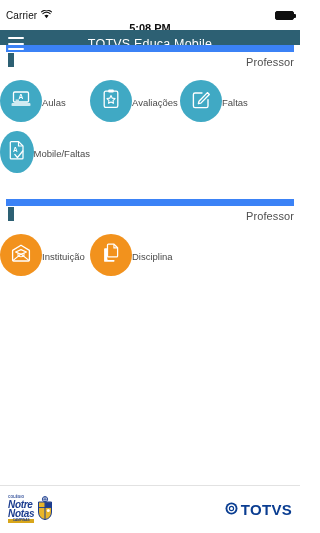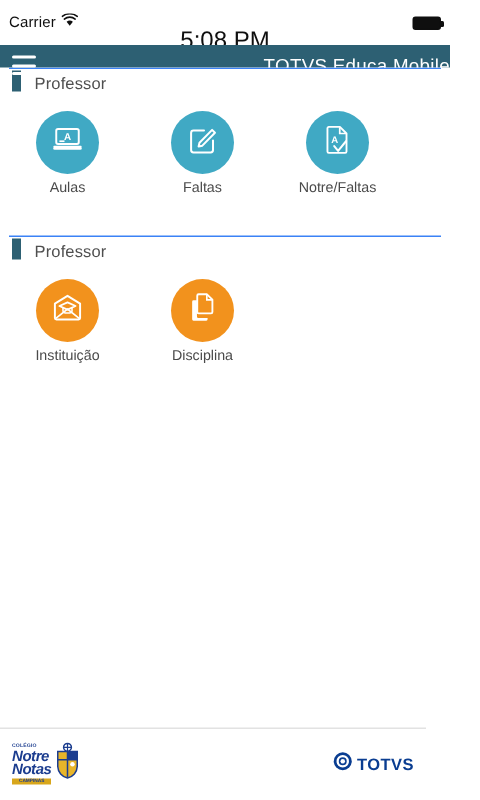--- a/index.html
+++ b/index.html
@@ -35,22 +35,22 @@
   .carrier-label {
     font-size: 10px;
     letter-spacing: .1px;
     color: #0f0f0f;
   }
   .wifi-icon { display: block; }
   .status-time {
     position: absolute;
     left: 0; right: 0;
     text-align: center;
-    font-size: 16px;
-    font-weight: normal;
+    font-size: 11px;
+    font-weight: bold;
     color: #0f0f0f;
     pointer-events: none;
     margin-top: 26px;
   }
   .status-right {
     margin-left: auto;
     display: flex;
     align-items: center;
   }
   .battery {
@@ -95,21 +95,21 @@
   .hamburger span {
     display: block;
     height: 2px;
     width: 100%;
     background: #ffffff;
     border-radius: 1px;
   }
   .nav-title {
     position: absolute;
     left: 0; right: 0;
-    text-align: right;
+    text-align: center;
     color: #ffffff;
     font-size: 12.5px;
     letter-spacing: .2px;
     pointer-events: none;
   }
 
   
   .content {
     position: absolute;
     top: 45px;
@@ -118,25 +118,26 @@
     bottom: 48px;
     background: #ffffff;
     overflow: hidden;
   }
 
   .section {
     padding: 0;
   }
   .section-header {
     position: relative;
-    border-top: 1px solid #3b82f6;
+    border-top: 7px solid #3b82f6;
     margin: 0 6px 0 6px;
     height: 20px;
     display: flex;
     align-items: center;
+    justify-content: flex-end;
   }
   .section-accent {
     position: absolute;
     left: 2px;
     top: 1px;
     width: 6px;
     height: 14px;
     background: #2d6073;
   }
   .section-title {
@@ -149,21 +150,21 @@
   .grid {
     display: flex;
     flex-wrap: wrap;
     padding: 3px 0 0 0;
   }
   .tile {
     width: 90px;
     margin: 0 0 4px 0;
     padding-top: 5px;
     display: flex;
-    flex-direction: column;
+    flex-direction: row;
     align-items: center;
     cursor: pointer;
     box-sizing: border-box;
   }
   .tile-circle {
     width: 42px;
     height: 42px;
     border-radius: 50%;
     display: flex;
     align-items: center;
@@ -179,21 +180,21 @@
     line-height: 1.1;
   }
 
   .section-professor { margin-top: 0; }
   .section-materiais { margin-top: 22px; }
 
   
   .footer {
     position: absolute;
     left: 0;
-    right: 16px;
+    right: 0;
     bottom: 0;
     height: 48px;
     background: #ffffff;
     border-top: 1px solid #e2e2e2;
     display: flex;
     align-items: center;
     justify-content: space-between;
     padding: 0 8px;
     box-sizing: border-box;
   }
@@ -228,21 +229,21 @@
     background: #d8a61b;
     padding: .5px 1px;
     text-align: center;
   }
   .logo-totvs {
     display: flex;
     align-items: center;
     gap: 3px;
   }
   .totvs-word {
-    font-size: 11px;
+    font-size: 15px;
     font-weight: bold;
     color: #0a3d91;
     letter-spacing: .3px;
   }
 </style>
 </head>
 <body>
 
 <div class="status-bar">
   <div class="status-left">
@@ -287,20 +288,32 @@
               <path d="M2.5 17.5 h19 a1 1 0 0 1 -1 1.3 h-17 a1 1 0 0 1 -1 -1.3 Z" fill="#ffffff"></path>
               <rect x="2.6" y="16.2" width="18.8" height="1.4" rx=".5" fill="#ffffff"></rect>
               <text x="12" y="12.4" font-family="Liberation Sans, sans-serif" font-size="6.6" font-weight="bold" fill="#ffffff" text-anchor="middle">A</text>
               <rect x="6.6" y="12.6" width="3.4" height="1.1" fill="#ffffff"></rect>
             </svg>
           </span>
         </div>
         <div class="tile-label">Aulas</div>
       </div>
 
+      <div class="tile">
+        <div class="tile-circle teal">
+          <span>
+            <svg width="24" height="24" viewBox="0 0 24 24">
+              <rect x="5.2" y="4.2" width="13.6" height="16.2" rx="1.6" fill="none" stroke="#ffffff" stroke-width="1.3"></rect>
+              <rect x="9.2" y="2.4" width="5.6" height="3.2" rx="1" fill="#ffffff"></rect>
+              <path d="M12 8.6 l1.25 2.55 2.8 .4 -2.03 1.98 .48 2.8 -2.5 -1.32 -2.5 1.32 .48 -2.8 -2.03 -1.98 2.8 -.4 Z" fill="none" stroke="#ffffff" stroke-width="1.1" stroke-linejoin="round"></path>
+            </svg>
+          </span>
+        </div>
+        <div class="tile-label">Avaliações</div>
+      </div>
 
       <div class="tile">
         <div class="tile-circle teal">
           <span>
             <svg width="24" height="24" viewBox="0 0 24 24">
               <path d="M19 12.6 V19 a1.6 1.6 0 0 1 -1.6 1.6 H6 A1.6 1.6 0 0 1 4.4 19 V7.6 A1.6 1.6 0 0 1 6 6 h7" fill="none" stroke="#ffffff" stroke-width="1.35" stroke-linecap="round"></path>
               <path d="M10 14.2 L18.4 5.6 l1.9 1.9 L11.9 16.1 l-2.5 .6 Z" fill="none" stroke="#ffffff" stroke-width="1.35" stroke-linejoin="round"></path>
             </svg>
           </span>
         </div>
@@ -311,21 +324,21 @@
         <div class="tile-circle teal">
           <span>
             <svg width="24" height="24" viewBox="0 0 24 24">
               <path d="M6.2 3.6 h7.4 l4.4 4.4 V20 a.9 .9 0 0 1 -.9 .9 H6.2 a.9 .9 0 0 1 -.9 -.9 V4.5 a.9 .9 0 0 1 .9 -.9 Z" fill="none" stroke="#ffffff" stroke-width="1.25" stroke-linejoin="round"></path>
               <path d="M13.5 3.8 V8 h4.2" fill="none" stroke="#ffffff" stroke-width="1.15"></path>
               <text x="10.2" y="14" font-family="Liberation Sans, sans-serif" font-size="6.4" font-weight="bold" fill="#ffffff" text-anchor="middle">A</text>
               <path d="M9.8 16.4 l2.6 3.2 5.4 -6.6" fill="none" stroke="#ffffff" stroke-width="1.35" stroke-linecap="round" stroke-linejoin="round"></path>
             </svg>
           </span>
         </div>
-        <div class="tile-label">Notre/Faltas</div>
+        <div class="tile-label">Mobile/Faltas</div>
       </div>
 
     </div>
   </div>
 
   <div class="section section-materiais">
     <div class="section-header">
       <span class="section-accent"></span>
       <span class="section-title">Professor</span>
     </div>

